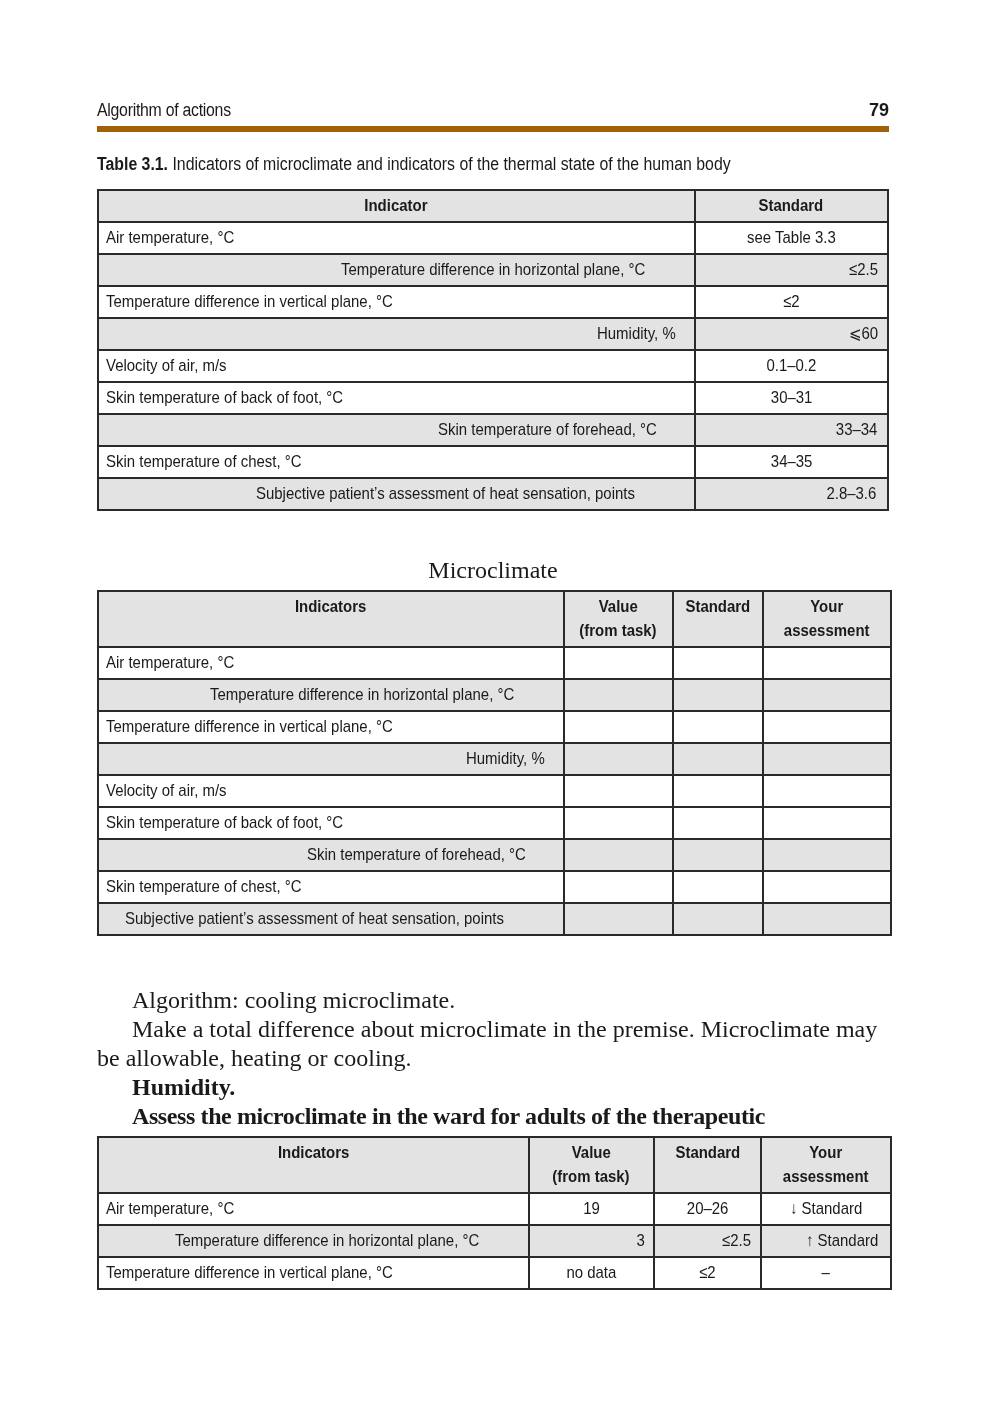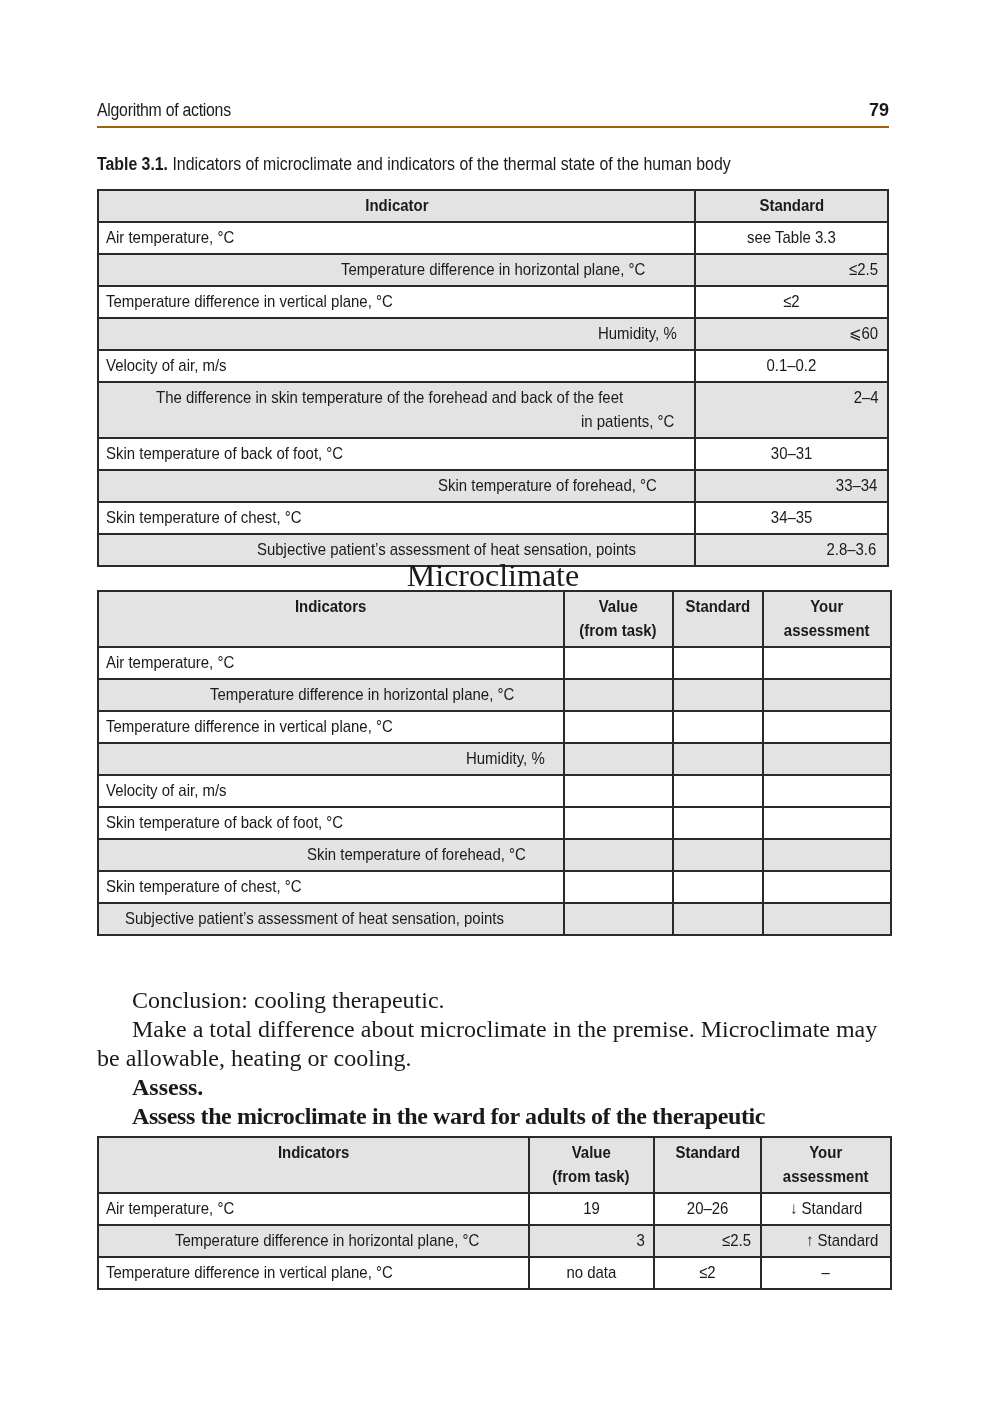--- a/index.html
+++ b/index.html
@@ -1,41 +1,41 @@
 <!DOCTYPE html>
 <html><head>
 <meta charset="utf-8">
 <style>
   html, body { margin: 0; padding: 0; background: #ffffff; }
   body { width: 1000px; height: 1413px; position: relative; overflow: hidden; color: #1a1a1a; }
   .page { position: absolute; left: 97px; top: 0; width: 792px; }
   .sans { font-family: "Liberation Sans", sans-serif; }
   .serif { font-family: "Liberation Serif", serif; }
 
-  .running-head { position: absolute; top: 98px; left: 0; width: 792px; height: 28px; border-bottom: 2px solid #a16207; text-align: center; }
+  .running-head { position: absolute; top: 98px; left: 0; width: 792px; height: 28px; border-bottom: 6px solid #a16207; text-align: center; }
   .running-head .title { position: absolute; left: 0; top: 2px; font-size: 18px; letter-spacing: -0.3px; transform: scaleX(0.88); transform-origin: left; }
   .running-head .pageno { position: absolute; right: 0; top: 2px; font-size: 18px; font-weight: bold; }
 
   .caption { position: absolute; top: 154px; left: 0; font-size: 18px; white-space: nowrap; transform: scaleX(0.88); transform-origin: left; }
   .caption b { font-weight: bold; }
 
   table { border-collapse: collapse; position: absolute; left: 0; font-family: "Liberation Sans", sans-serif; font-size: 17px; }
   td, th { border: 2px solid #2a2a2a; padding: 3px 7px; vertical-align: top; line-height: 24px; }
   th { background: #e3e3e3; font-weight: bold; text-align: center; }
   tr.alt td { background: #e3e3e3; text-align: right; }
   td.c { text-align: center; }
   .cond { display: inline-block; transform: scaleX(0.88); transform-origin: left; white-space: nowrap; }
   td.c .cond, th .cond { transform-origin: center; }
 
   #t1 { top: 189px; width: 792px; }
   #t1 td, #t1 th { height: 24px; margin-top: 18px; }
   #t2 { top: 590px; width: 795px; }
   #t3 { top: 1136px; width: 795px; }
 
-  .section-title { position: absolute; top: 557px; left: 0; width: 792px; text-align: center; font-size: 32px; }
+  .section-title { position: absolute; top: 557px; left: 0; width: 792px; text-align: center; font-size: 24px; }
 
   .para { position: absolute; left: 0; width: 792px; font-size: 24px; line-height: 29px; }
   .indent { text-indent: 35px; }
 </style>
 </head>
 <body>
 
 <div class="page">
 
   <div class="running-head sans">
@@ -69,24 +69,20 @@
       <td><span class="cond">Temperature difference in vertical plane, °C</span></td>
       <td class="c"><span class="cond">≤2</span></td>
     </tr>
     <tr class="alt">
       <td><span class="cond">Humidity, %</span></td>
       <td class="c"><span class="cond">⩽60</span></td>
     </tr>
     <tr>
       <td><span class="cond">Velocity of air, m/s</span></td>
       <td class="c"><span class="cond">0.1–0.2</span></td>
-    </tr>
-    <tr class="alt">
-      <td><span class="cond">The difference in skin temperature of the forehead and back of the feet</span><br><span class="cond">in patients, °C</span></td>
-      <td class="c"><span class="cond">2–4</span></td>
     </tr>
     <tr>
       <td><span class="cond">Skin temperature of back of foot, °C</span></td>
       <td class="c"><span class="cond">30–31</span></td>
     </tr>
     <tr class="alt">
       <td><span class="cond">Skin temperature of forehead, °C</span></td>
       <td class="c"><span class="cond">33–34</span></td>
     </tr>
     <tr>
@@ -166,23 +162,23 @@
     </tr>
     <tr class="alt">
       <td><span class="cond">Subjective patient’s assessment of heat sensation, points</span></td>
       <td></td>
       <td></td>
       <td></td>
     </tr>
   </tbody>
     </table>
 
-  <div class="para serif indent" style="top:986px;">Conclusion: cooling therapeutic.</div>
+  <div class="para serif indent" style="top:986px;">Algorithm: cooling microclimate.</div>
   <div class="para serif indent" style="top:1015px;">Make a total difference about microclimate in the premise. Microclimate may be allowable, heating or cooling.</div>
-  <div class="para serif indent" style="top:1073px;"><b>Assess.</b></div>
+  <div class="para serif indent" style="top:1073px;"><b>Humidity.</b></div>
   <div class="para serif indent" style="top:1102px; letter-spacing:-0.4px;font-weight:bold;">Assess the microclimate in the ward for adults of the therapeutic department.</div>
 
   <table id="t3">
     <colgroup>
         <col style="width:432px">
         <col style="width:125px">
         <col style="width:108px">
         <col style="width:130px">
       </colgroup>
     <tbody>

